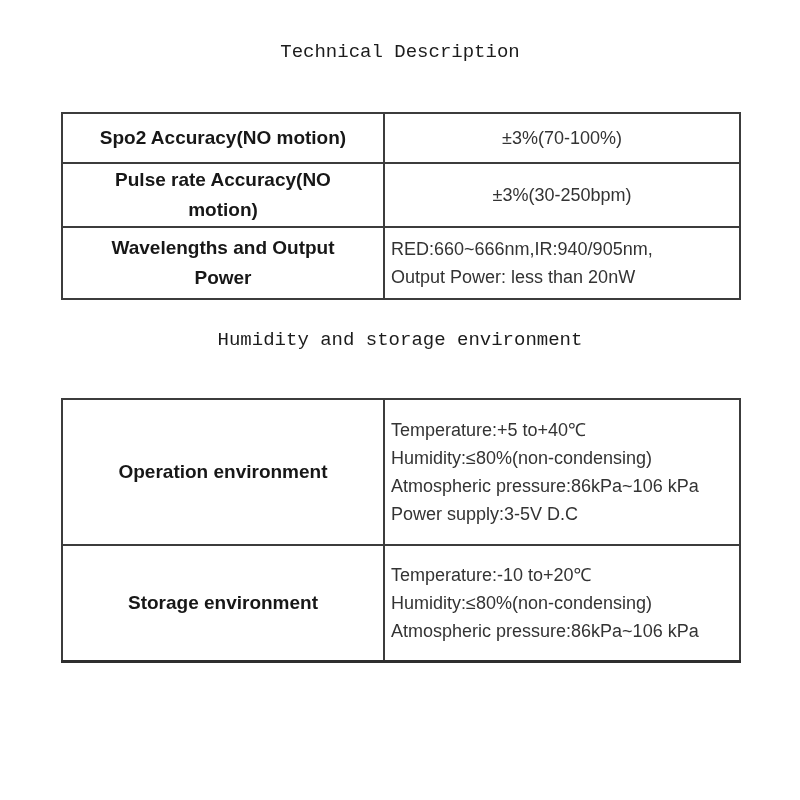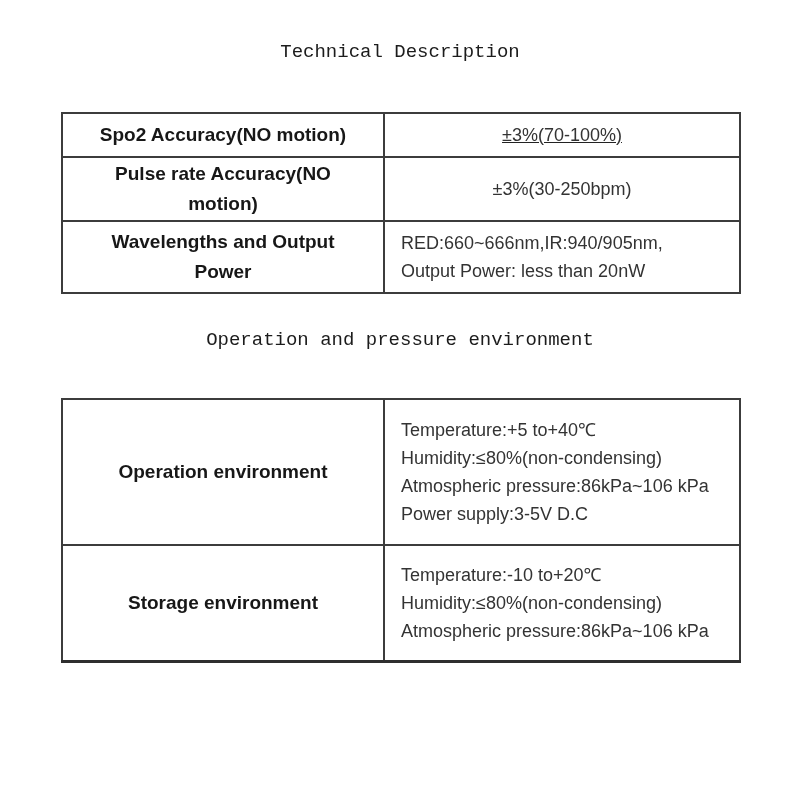--- a/index.html
+++ b/index.html
@@ -59,29 +59,29 @@
     line-height: 30px;
   }
   td.value-cell {
     font-size: 18px;
     color: #333333;
   }
   td.value-center {
     text-align: center;
   }
   td.value-lines {
-    padding-left: 16px;
+    padding-left: 6px;
     padding-right: 4px;
   }
   .value-line {
     line-height: 28px;
     white-space: nowrap;
   }
   
-  #tech-row-0 { height: 44px; text-decoration: underline; }
+  #tech-row-0 { height: 50px; }
   #tech-row-1 { height: 61px; padding-left: 44px; }
   #tech-row-2 { height: 72px; }
   #env-row-0  { height: 146px; }
   #env-row-1  { height: 116px; }
 </style>
 </head>
 <body>
 
 <div id="title-technical" class="doc-title">Technical Description</div>
 
@@ -108,21 +108,21 @@
         <span class="label-text">Wavelengths and Output Power</span>
       </td>
       <td class="value-cell value-lines">
         <div class="value-line">RED:660~666nm,IR:940/905nm,</div>
         <div class="value-line">Output Power: less than 20nW</div>
       </td>
     </tr>
   </tbody>
 </table>
 
-<div id="title-environment" class="doc-title">Operation and pressure environment</div>
+<div id="title-environment" class="doc-title">Humidity and storage environment</div>
 
 <table id="env-table" class="spec-table">
   <colgroup>
     <col style="width:322px">
     <col style="width:356px">
   </colgroup>
   <tbody>
     <tr id="env-row-0">
       <td class="label-cell">
         <span class="label-text">Operation environment</span>

